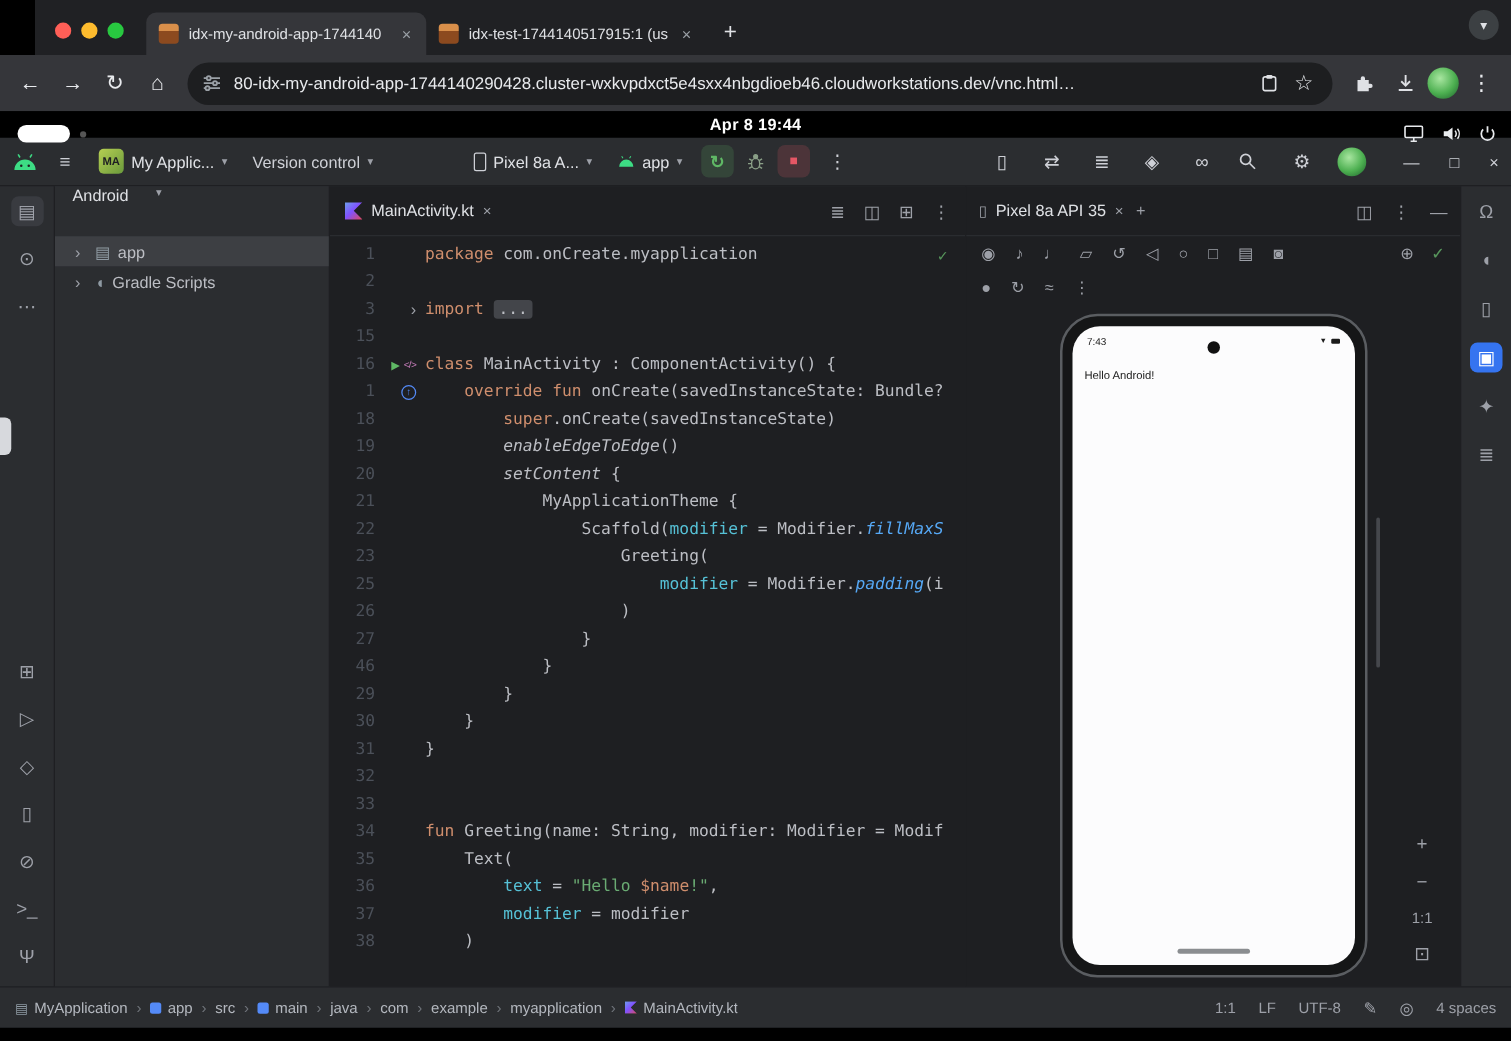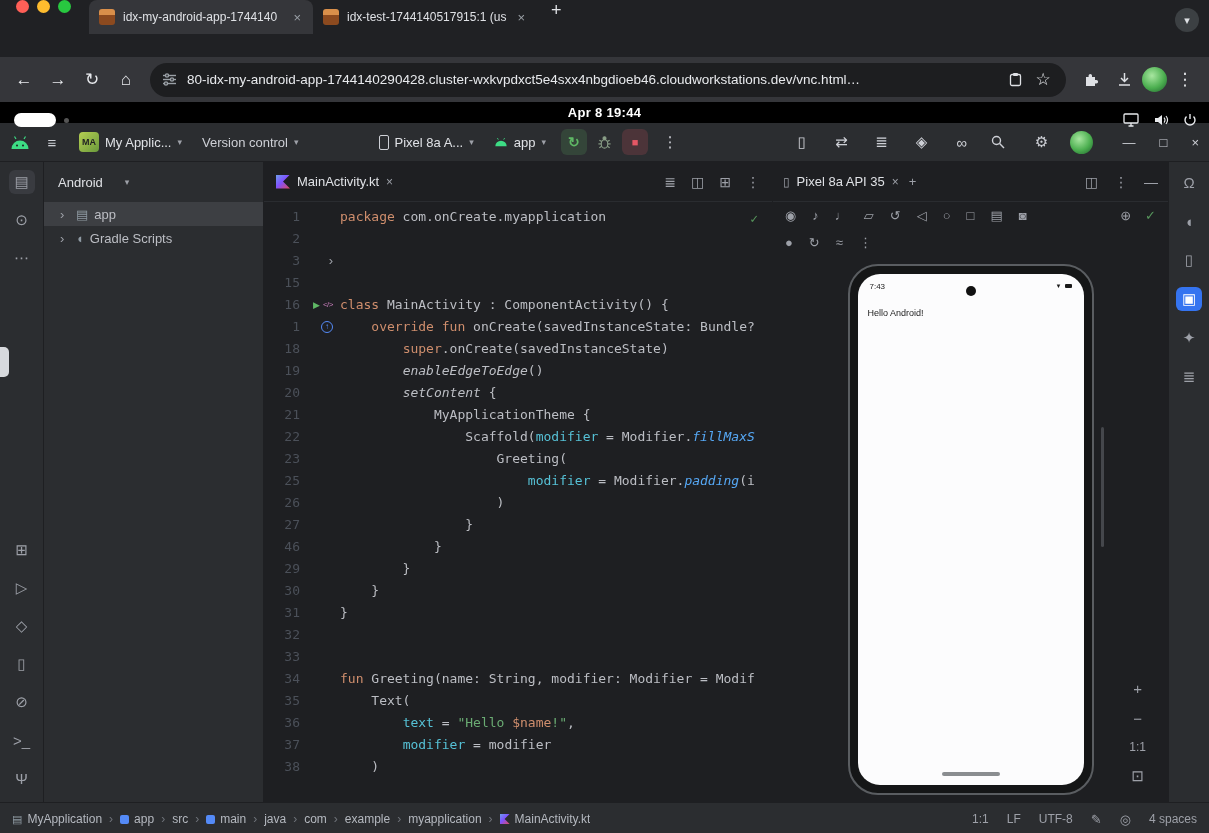--- a/index.html
+++ b/index.html
@@ -1,20 +1,20 @@
 <!DOCTYPE html>
 <html><head>
 <meta charset="utf-8">
 <style>
   * { box-sizing: border-box; margin: 0; padding: 0; }
   html,body { width:1209px; height:833px; overflow:hidden; background:#000;
     font-family:"Liberation Sans", sans-serif; -webkit-font-smoothing:antialiased; }
 
   
-  .tabstrip { height:57px; background:#202124; display:flex; align-items:flex-start; position:relative; }
+  .tabstrip { height:44px; background:#202124; display:flex; align-items:flex-end; position:relative;margin-left:28px; }
   .traffic { display:flex; gap:8px; padding:0 18px 13px 16px; align-items:center; }
   .tl { width:13px; height:13px; border-radius:50%; }
   .tl.r{background:#ff5f57}.tl.y{background:#febc2e}.tl.g{background:#28c840}
   .btab { width:224px; height:34px; display:flex; align-items:center; gap:8px; padding:0 10px;
     color:#dfe1e5; font-size:12px; border-radius:8px 8px 0 0; }
   .btab.active { background:#35363a; }
   .btab .ttl { flex:1; white-space:nowrap; overflow:hidden; }
   .btab .x { color:#9aa0a6; font-size:13px; padding:0 2px; }
   .favicon { width:16px; height:16px; border-radius:3px; flex:none;
     background:linear-gradient(180deg,#d98f4a 0 35%,#8c4a1f 35% 100%); }
@@ -64,21 +64,21 @@
   .stripe.right { width:41px; border-left:1px solid #1e1f22; gap:15px; }
   .si { width:26px; height:24px; display:flex; align-items:center; justify-content:center;
     color:#9da0a8; font-size:15px; border-radius:6px; flex:none; white-space:nowrap; }
   .si.active { background:#3574f0; color:#fff; }
   .si.activegrey { background:#393b40; }
   .stripe .spacer { flex:1; }
   .tw-handle { position:absolute; left:0; top:185px; width:9px; height:30px; background:#d7d9dd;
     border-radius:0 5px 5px 0; z-index:5; }
 
   .projpanel { width:220px; flex:none; border-right:1px solid #1e1f22; background:#2b2d30; }
-  .panelhead { height:40px; display:flex; align-items:center; gap:22px; padding:0 14px; color:#dfe1e5; }
+  .panelhead { height:40px; display:flex; align-items:flex-start; gap:22px; padding:0 14px; color:#dfe1e5; }
   .panelhead .chev { color:#9da0a8; font-size:9px; }
   .treerow { height:24px; display:flex; align-items:center; gap:6px; padding-left:16px; color:#bcbec4; }
   .treerow.selected { background:#3d3f43; }
   .tchev { color:#9da0a8; font-size:13px; width:10px; }
   .tico { color:#8f9aa3; font-size:13px; }
 
   .editorcol { flex:1; min-width:0; display:flex; flex-direction:column; background:#1e1f22; }
   .edtabs { height:40px; flex:none; display:flex; align-items:center; border-bottom:1px solid #2a2c30; }
   .edtab { display:flex; align-items:center; gap:7px; padding:0 12px; height:100%; color:#dfe1e5; }
   .edtab .x { color:#9da0a8; font-size:12px; }
@@ -364,21 +364,21 @@
           <span>◫</span>
           <span>⊞</span>
           <span>⋮</span>
         </div>
       </div>
       <div class="codearea">
         <span class="inspect">✓</span>
         <div id="code-lines">
             <div class="cl"><span class="ln">1</span><span class="gut"></span><span class="ct"><span class="tok-kw">package</span><span class="tok-pl"> com.onCreate.myapplication</span></span></div>
             <div class="cl"><span class="ln">2</span><span class="gut"></span><span class="ct"></span></div>
-            <div class="cl"><span class="ln">3</span><span class="gut"><span class="g-fold">›</span></span></div>
+            <div class="cl"><span class="ln">3</span><span class="gut"><span class="g-fold">›</span></span><span class="ct"><span class="tok-kw">import</span><span class="tok-pl"> </span><span class="tok-fold">...</span></span></div>
             <div class="cl"><span class="ln">15</span><span class="gut"></span><span class="ct"></span></div>
             <div class="cl"><span class="ln">16</span><span class="gut"><span class="g-run">▶</span><span class="g-code">&lt;/&gt;</span></span><span class="ct"><span class="tok-kw">class</span><span class="tok-pl"> MainActivity : ComponentActivity() {</span></span></div>
             <div class="cl"><span class="ln">1</span><span class="gut"><span class="g-ovr">↑</span></span><span class="ct"><span class="tok-pl">    </span><span class="tok-kw">override</span><span class="tok-pl"> </span><span class="tok-kw">fun</span><span class="tok-pl"> onCreate(savedInstanceState: Bundle?</span></span></div>
             <div class="cl"><span class="ln">18</span><span class="gut"></span><span class="ct"><span class="tok-pl">        </span><span class="tok-kw">super</span><span class="tok-pl">.onCreate(savedInstanceState)</span></span></div>
             <div class="cl"><span class="ln">19</span><span class="gut"></span><span class="ct"><span class="tok-pl">        </span><span class="tok-fn">enableEdgeToEdge</span><span class="tok-pl">()</span></span></div>
             <div class="cl"><span class="ln">20</span><span class="gut"></span><span class="ct"><span class="tok-pl">        </span><span class="tok-fn">setContent</span><span class="tok-pl"> {</span></span></div>
             <div class="cl"><span class="ln">21</span><span class="gut"></span><span class="ct"><span class="tok-pl">            MyApplicationTheme {</span></span></div>
             <div class="cl"><span class="ln">22</span><span class="gut"></span><span class="ct"><span class="tok-pl">                Scaffold(</span><span class="tok-arg">modifier</span><span class="tok-pl"> = Modifier.</span><span class="tok-ext">fillMaxS</span></span></div>
             <div class="cl"><span class="ln">23</span><span class="gut"></span><span class="ct"><span class="tok-pl">                    Greeting(</span></span></div>
             <div class="cl"><span class="ln">25</span><span class="gut"></span><span class="ct"><span class="tok-pl">                        </span><span class="tok-arg">modifier</span><span class="tok-pl"> = Modifier.</span><span class="tok-ext">padding</span><span class="tok-pl">(i</span></span></div>

